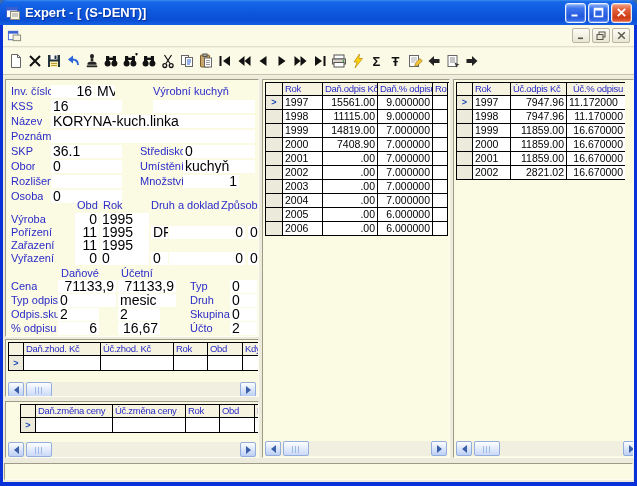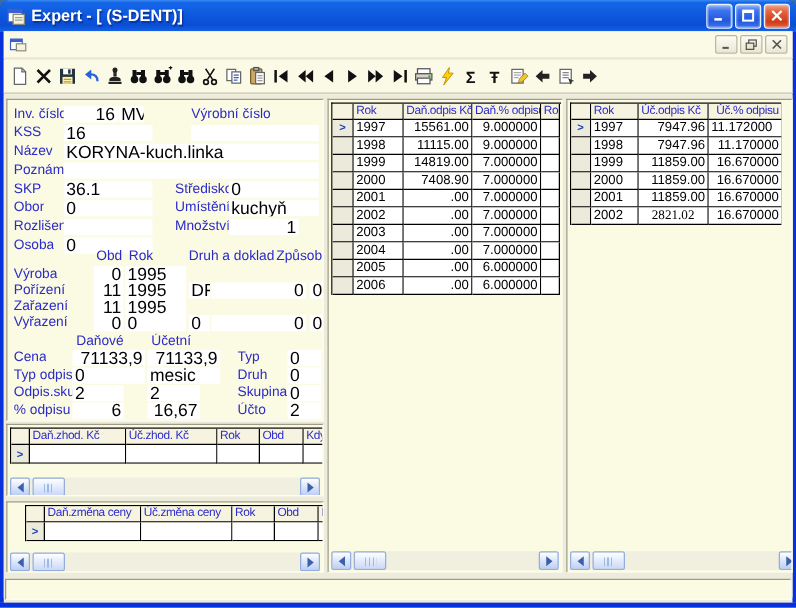--- a/index.html
+++ b/index.html
@@ -293,21 +293,21 @@
           </svg>
         </span>
     </div>
 
     <div class="client">
 
       <div class="panel p-form">
         <span class="lbl" style="left:5px;top:5px">Inv. číslo</span>
         <span class="fld r" style="left:45px;top:5px;width:43px">16</span>
         <span class="fld" style="left:89px;top:5px;width:20px">MV</span>
-        <span class="lbl" style="left:147px;top:5px">Výrobní číslo</span>
+        <span class="lbl" style="left:147px;top:5px">Výrobní kuchyň</span>
         <span class="lbl" style="left:5px;top:20px">KSS</span>
         <span class="fld" style="left:45px;top:20px;width:71px">16</span>
         <span class="fld" style="left:147px;top:20px;width:102px"></span>
         <span class="lbl" style="left:5px;top:35px">Název</span>
         <span class="fld" style="left:45px;top:35px;width:204px">KORYNA-kuch.linka</span>
         <span class="lbl" style="left:5px;top:50px">Poznámka</span>
         <span class="fld" style="left:45px;top:50px;width:204px"></span>
         <span class="lbl" style="left:5px;top:65px">SKP</span>
         <span class="fld" style="left:45px;top:65px;width:71px">36.1</span>
         <span class="lbl" style="left:134px;top:65px">Středisko</span>
@@ -566,21 +566,21 @@
             </div>
             <div class="grow">
               <div class="cell sel" style="width: 16px;"></div>
               <div class="cell" style="width: 38px; text-align: left;">2001</div>
               <div class="cell" style="width: 56px; text-align: right;">11859.00</div>
               <div class="cell" style="width: 59px; text-align: right;">16.670000</div>
             </div>
             <div class="grow">
               <div class="cell sel" style="width: 16px;"></div>
               <div class="cell" style="width: 38px; text-align: left;">2002</div>
-              <div class="cell" style="width: 56px; text-align: center; font-family: Liberation Serif, serif;">2821.02</div>
+              <div class="cell" style="width: 56px; text-align: right;">2821.02</div>
               <div class="cell" style="width: 59px; text-align: right;">16.670000</div>
             </div>
           </div>
         <div class="hscroll" style="left:2px;top:361px;width:183px">
           <span class="sb-btn">
               <i class="arr-l"></i>
             </span>
           <span class="sb-thumb"></span>
           <span class="sb-track"></span>
           <span class="sb-btn">

